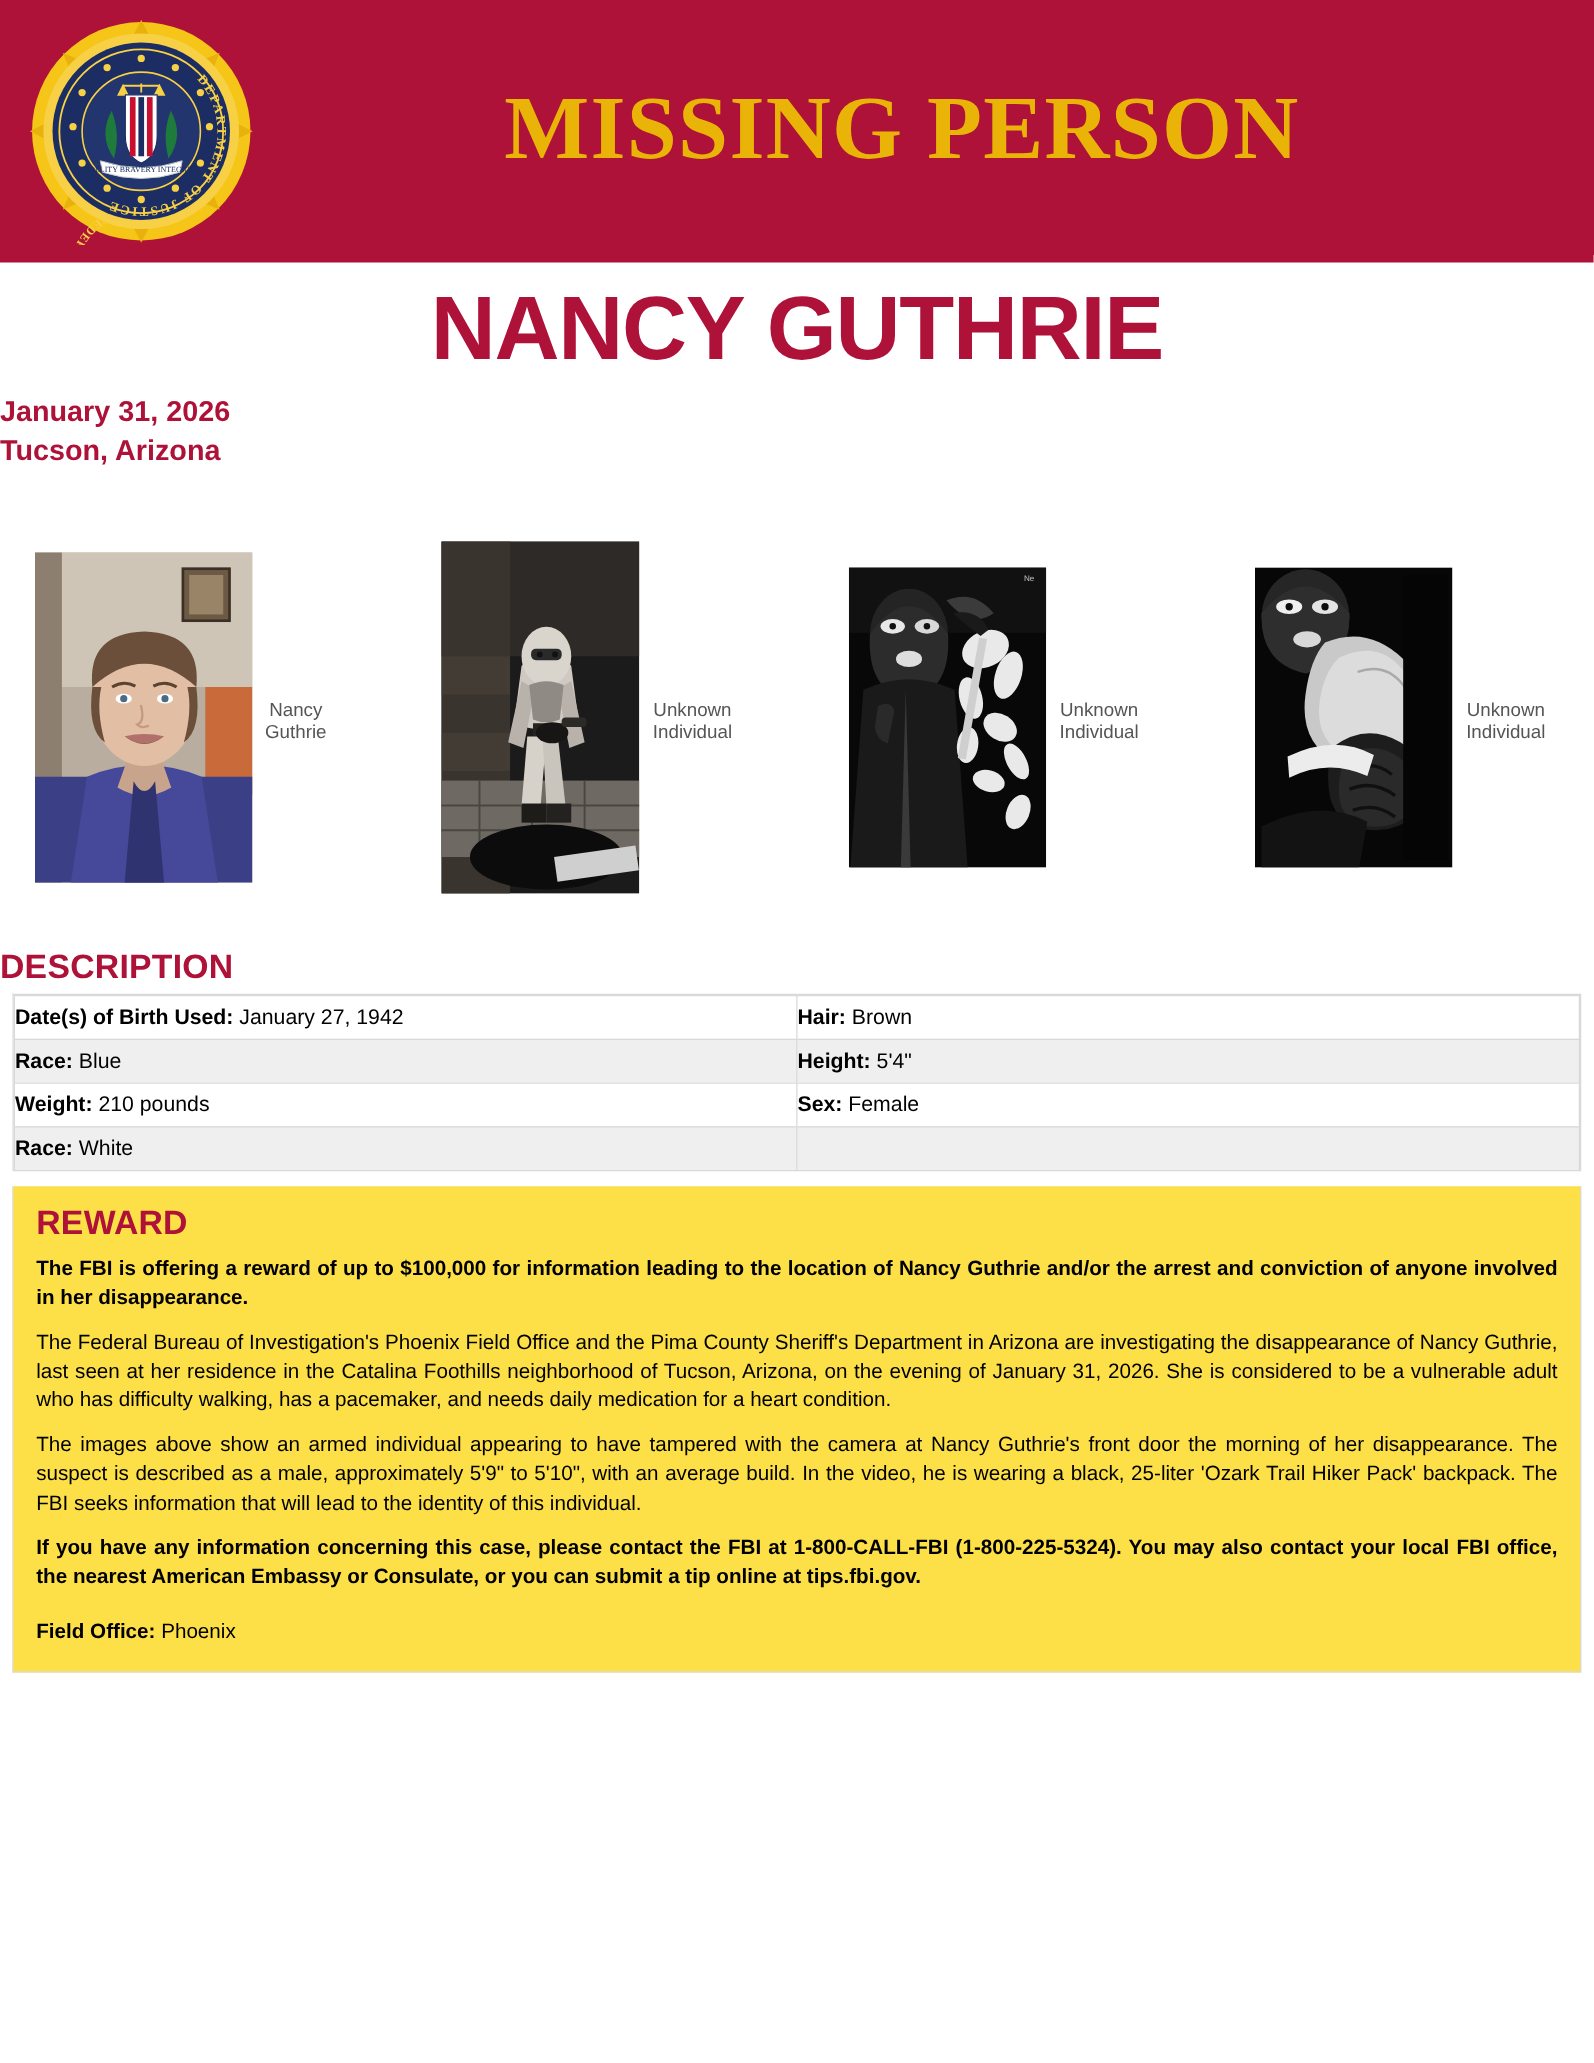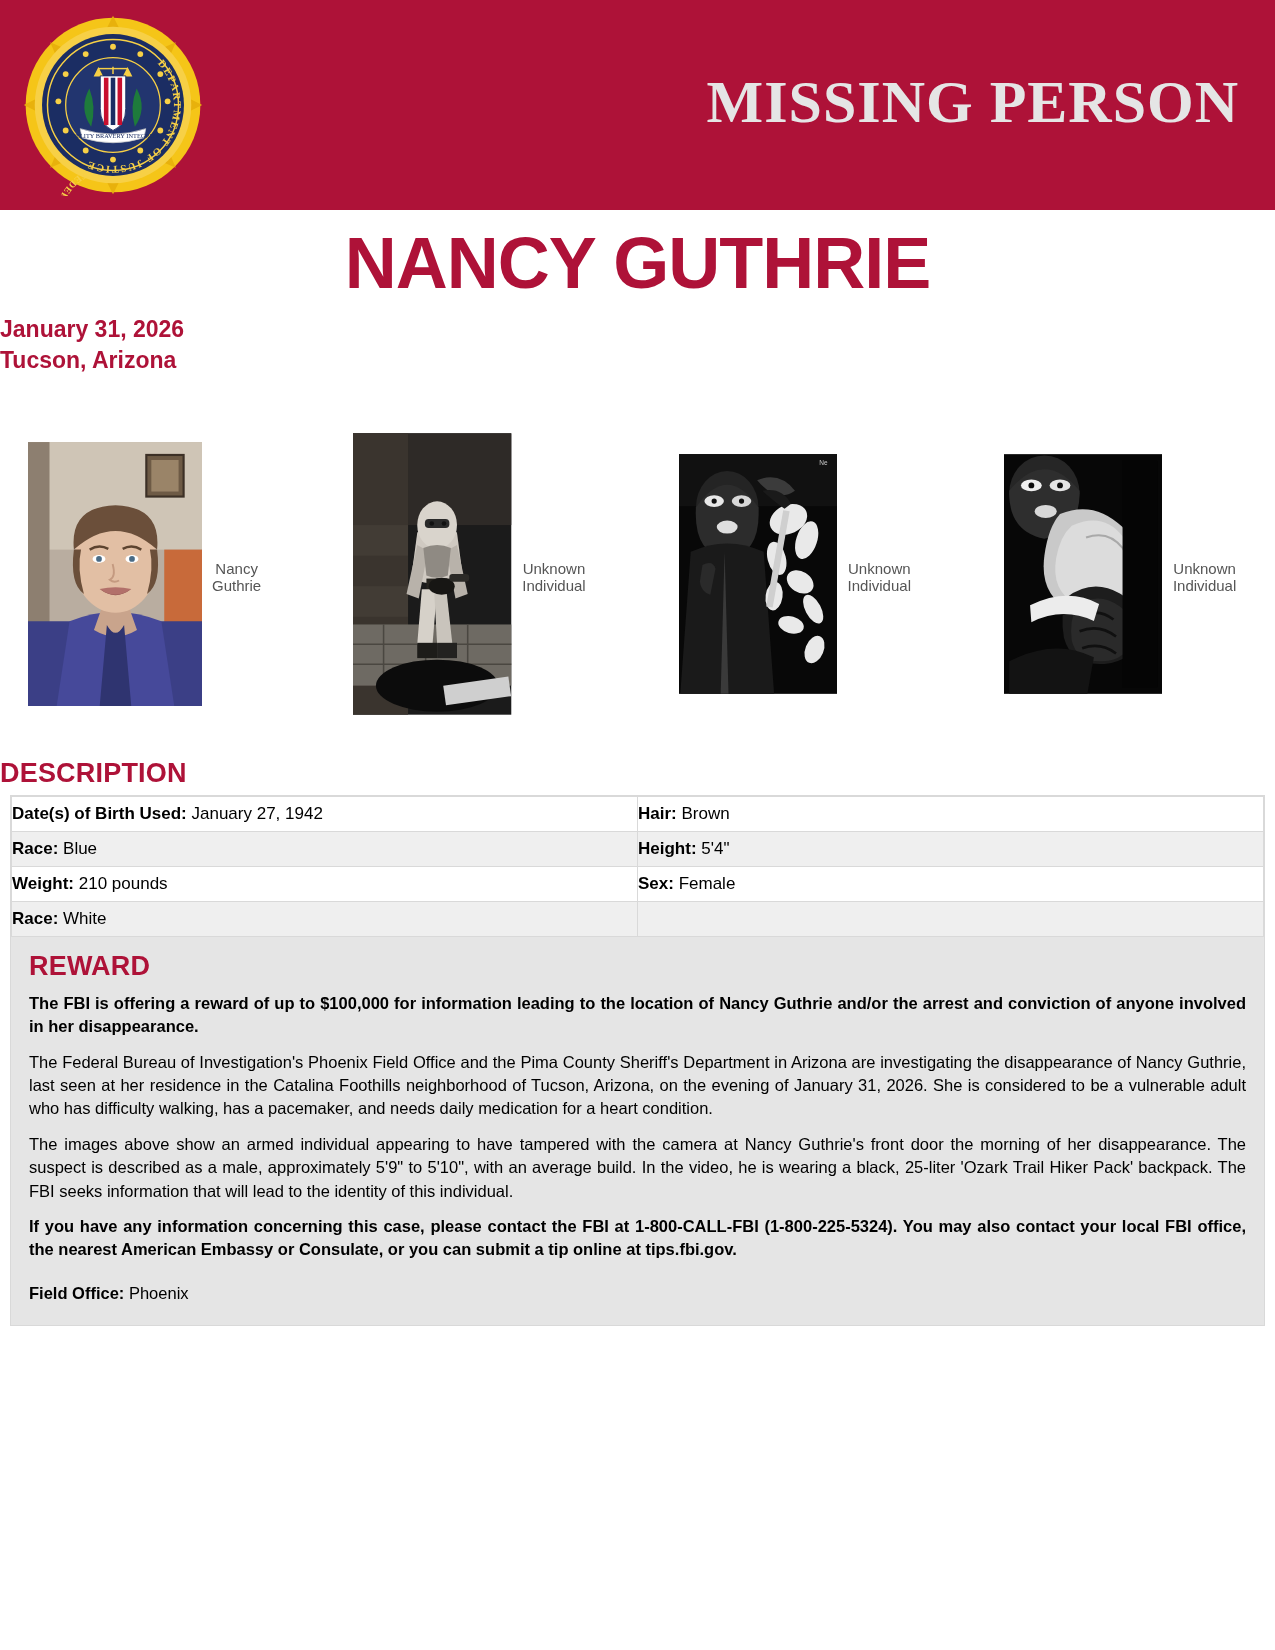--- a/index.html
+++ b/index.html
@@ -27,26 +27,26 @@
   }
   .seal {
     width: 182px;
     height: 182px;
     flex: 0 0 182px;
     position: relative;
     margin-left: 8px;
   }
   .banner-title {
     flex: 1 1 auto;
-    text-align: right;
+    text-align: center;
     font-family: "Liberation Serif", serif;
     font-weight: bold;
-    font-size: 60px;
+    font-size: 72px;
     letter-spacing: 1px;
-    color: #e5e5e5;
+    color: #eab308;
     line-height: 1;
     padding-right: 36px;
     padding-bottom: 6px;
     white-space: nowrap;
   }
 
   
   .person-name {
     text-align: center;
     color: #AE1238;
@@ -120,25 +120,25 @@
     vertical-align: middle;
     height: 30px;
   }
   table.desc tr:nth-child(odd) td { background: #ffffff; }
   table.desc tr:nth-child(even) td { background: #efefef; }
   table.desc b { font-weight: bold; }
   .cellval { font-weight: normal; }
 
   
   .panel {
-    margin: 0 10px;
+    margin: 12px 10px;
     border: 1px solid #d9d9d9;
     border-top: none;
     padding: 14px 18px 22px 18px;
-    background: #e5e5e5;
+    background: #fde047;
   }
   .reward-text {
     font-size: 16.5px;
     font-weight: bold;
     line-height: 1.42;
     margin-top: 10px;
     text-align: justify;
   }
   .details-head { margin-top: 26px; }
   p.body {

